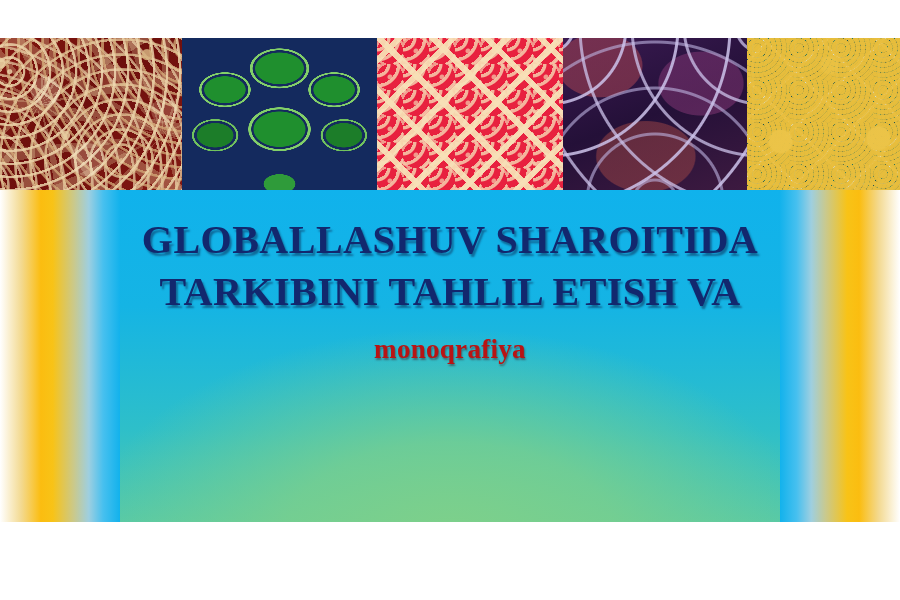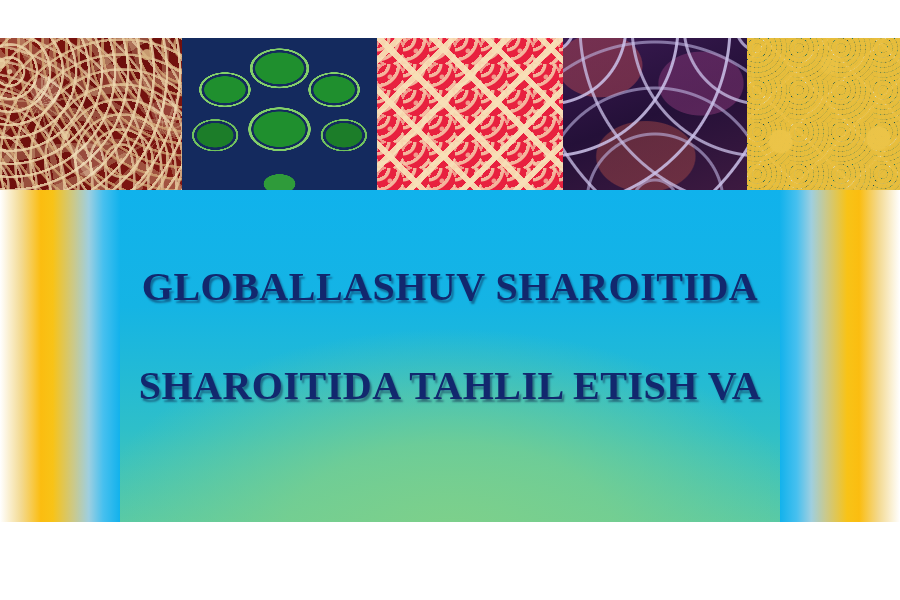--- a/index.html
+++ b/index.html
@@ -167,21 +167,21 @@
     color:#12286e;
     font-family:"Liberation Serif",serif;
     font-weight:700;
     font-size:40px;
     line-height:1.30;
     letter-spacing:.5px;
     text-align:center;
     text-shadow:2px 3px 2px rgba(10,20,60,.45);
     margin:0;width:760px;
   }
-  .title .ln{display:block;white-space:nowrap;margin-top:47px;}
+  .title .ln{display:block;white-space:nowrap;}
 
   .subtitle{
     margin-top:16px;
     color:#b81414;
     font-family:"Liberation Serif",serif;
     font-weight:700;
     font-size:27px;
     letter-spacing:.3px;
     text-shadow:1px 2px 2px rgba(70,10,10,.45);
   }
@@ -222,18 +222,19 @@
 
   </div>
 
   <div class="banner">
     <div class="edge edge-left"></div>
     <div class="edge edge-right"></div>
 
     <div class="content">
       <h1 class="title">
         <span class="ln">GLOBALLASHUV SHAROITIDA</span>
-        <span class="ln">SHAROITIDA TAHLIL ETISH VA</span>
+        <span class="ln">TARKIBINI TAHLIL ETISH VA</span>
       </h1>
+      <div class="subtitle">monoqrafiya</div>
     </div>
   </div>
 
 </div>
 
 </body></html>

